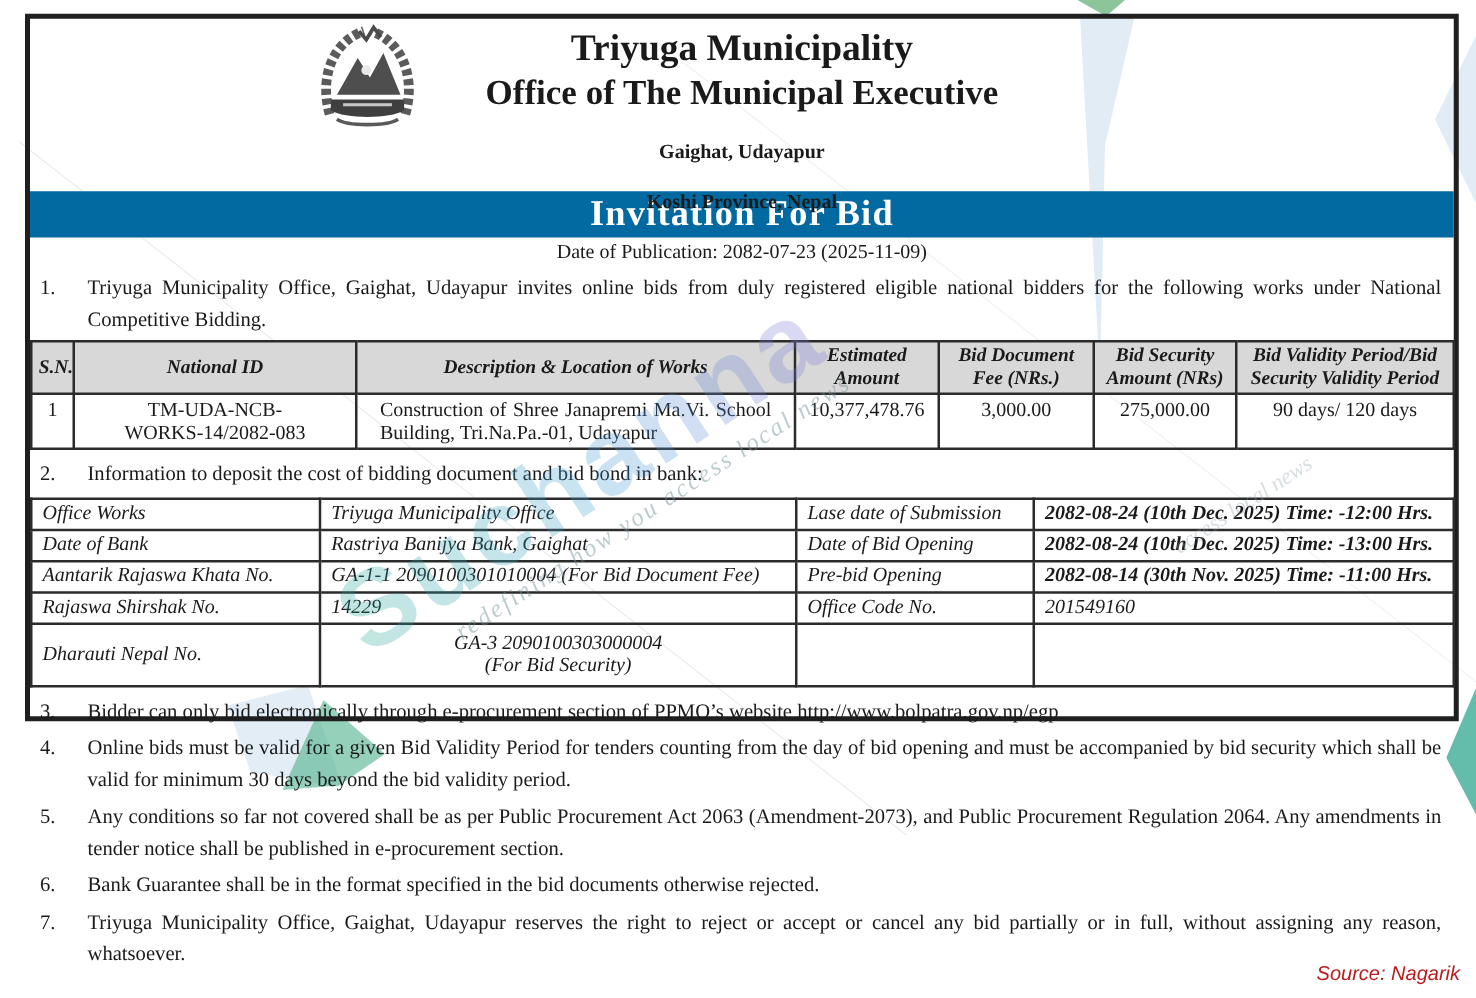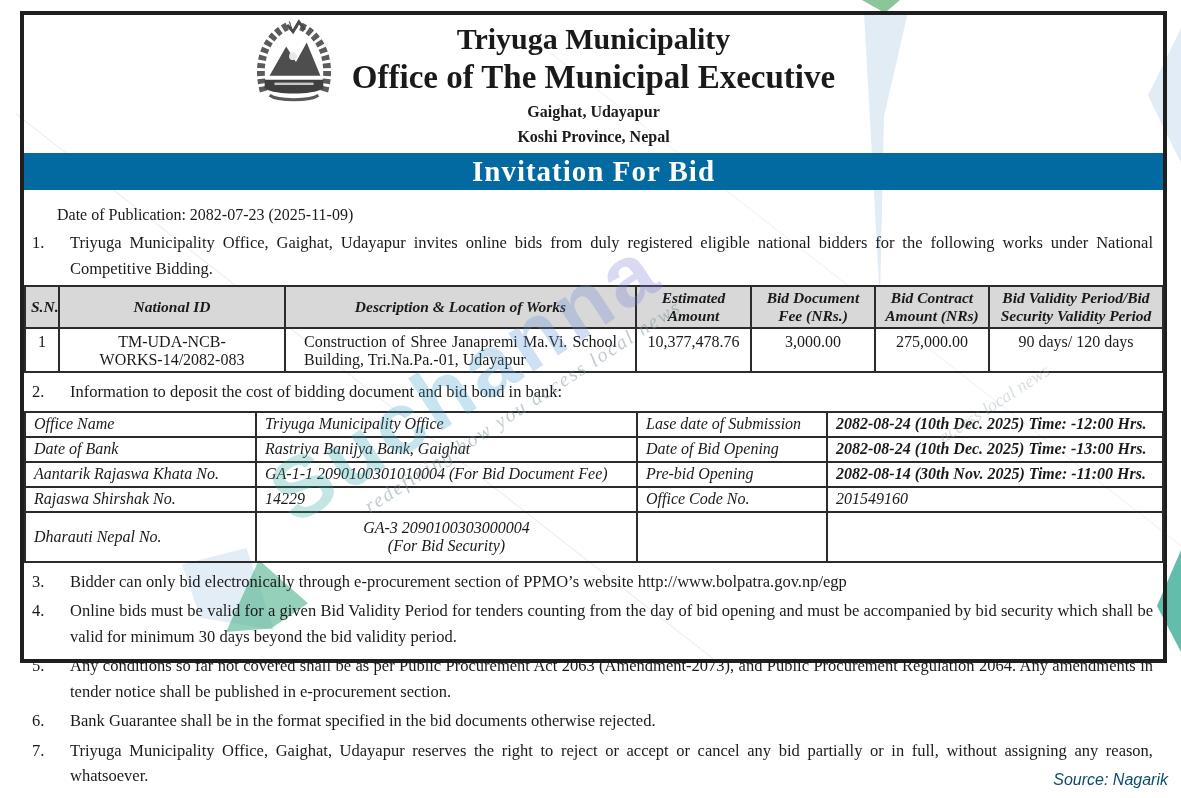--- a/index.html
+++ b/index.html
@@ -31,34 +31,34 @@
   .wm-text { font-family:"Liberation Sans", sans-serif; font-weight:bold; font-size:86px;
              letter-spacing:4px; background:linear-gradient(90deg,#28a795,#3f9fd4,#8277d8);
              -webkit-background-clip:text; background-clip:text; color:transparent; opacity:.28; }
   .wm-tag  { font-style:italic; font-size:20px; color:#6f8f98; opacity:.45;
              margin:-8px 0 0 70px; letter-spacing:2px; }
   .wm2 { position:absolute; left:935px; top:430px; transform:rotate(-33deg);
          transform-origin:left top; z-index:3; pointer-events:none;
          font-style:italic; font-size:18px; color:#8fa3ab; opacity:.35; white-space:nowrap; }
 
   
-  .doc { position:absolute; left:20px; top:11px; width:1147px; height:652px;
+  .doc { position:absolute; left:20px; top:11px; width:1147px; height:566px;
          border:4px solid #1f1f1f; z-index:1; background:transparent; }
 
   
   .doc-header { position:relative; height:138px; }
   .emblem { position:absolute; left:226px; top:3px; width:88px; height:92px; }
   .h-title1 { text-align:center; font-weight:bold; font-size:30px; padding-top:7px; }
-  .h-title2 { text-align:center; font-weight:bold; font-size:33px; margin-top:3px; }
-  .h-addr   { text-align:center; font-weight:bold; font-size:16px; margin-top:7px; }
+  .h-title2 { text-align:center; font-weight:bold; font-size:28px; margin-top:3px; }
+  .h-addr   { text-align:center; font-weight:bold; font-size:16px; margin-top:22px; }
 
   
   .band { background:#0369a1; color:#ffffff; text-align:center; font-weight:bold;
           font-size:29px; height:37px; line-height:37px; letter-spacing:1px; }
-  .pubdate { font-size:16px; padding:16px 0 2px;margin-left:33px; }
+  .pubdate { text-align:center; font-size:16px; padding:3px 0 2px; }
 
   
   .item { display:flex; padding:0 10px 0 8px; font-size:16.5px; line-height:25.5px; margin:4px 0; }
   .item .num { width:38px; flex-shrink:0; }
   .item .txt { flex:1; text-align:justify; }
 
   
   table { border-collapse:collapse; table-layout:fixed; width:100%; background:transparent; }
   td, th { border:2px solid #2b2b2b; font-size:15.5px; padding:2px 5px; vertical-align:middle; }
   .t1 th { background:#d8d8d8; font-style:italic; font-weight:bold; text-align:center; height:40px; }
@@ -69,21 +69,21 @@
   .t2 td { font-style:italic; font-size:16px; height:25px; padding:1px 8px; }
   .t2 tr:nth-child(1) td:nth-child(4),
   .t2 tr:nth-child(2) td:nth-child(4),
   .t2 tr:nth-child(3) td:nth-child(4) { font-weight:bold; }
   .t2 tr:nth-child(5) td { height:50px; }
 
   .signature { text-align:right; font-weight:bold; font-size:16.5px; padding:20px 10px 0 0;
                letter-spacing:.3px; }
 
   .source { position:absolute; right:13px; top:771px; z-index:2; font-style:italic;
-            font-size:16px; font-family:"Liberation Sans", sans-serif; color:#0c4a6e; }
+            font-size:16px; font-family:"Liberation Sans", sans-serif; color:#b91c1c; }
 </style>
 </head>
 <body>
 
 <div class="bg">
   <div class="deco deco-tri-blue"></div>
   <div class="deco deco-green-top"></div>
   <div class="deco deco-right-blue"></div>
   <div class="deco deco-right-teal"></div>
   <div class="deco deco-bl-blue"></div>
@@ -129,21 +129,21 @@
         <col style="width:114px">
         <col style="width:174px">
     </colgroup>
     <tbody>
         <tr>
       <th>S.N.</th>
       <th>National ID</th>
       <th>Description &amp; Location of Works</th>
       <th>Estimated Amount</th>
       <th>Bid Document Fee (NRs.)</th>
-      <th>Bid Contract Amount (NRs)</th>
+      <th>Bid Security Amount (NRs)</th>
       <th>Bid Validity Period/Bid Security Validity Period</th>
     </tr>
     <tr>
       <td>1</td>
       <td class="prel">TM-UDA-NCB-
 WORKS-14/2082-083</td>
       <td class="desc">Construction of Shree Janapremi Ma.Vi. School Building, Tri.Na.Pa.-01, Udayapur</td>
       <td>10,377,478.76</td>
       <td>3,000.00</td>
       <td>275,000.00</td>
@@ -159,21 +159,21 @@
 
   <table class="t2">
     <colgroup>
       <col style="width:231px">
         <col style="width:381px">
         <col style="width:190px">
         <col style="width:336px">
     </colgroup>
     <tbody>
         <tr>
-      <td>Office Name</td>
+      <td>Office Works</td>
       <td>Triyuga Municipality Office</td>
       <td>Lase date of Submission</td>
       <td>2082-08-24 (10th Dec. 2025) Time: -12:00 Hrs.</td>
     </tr>
     <tr>
       <td>Date of Bank</td>
       <td>Rastriya Banijya Bank, Gaighat</td>
       <td>Date of Bid Opening</td>
       <td>2082-08-24 (10th Dec. 2025) Time: -13:00 Hrs.</td>
     </tr>

